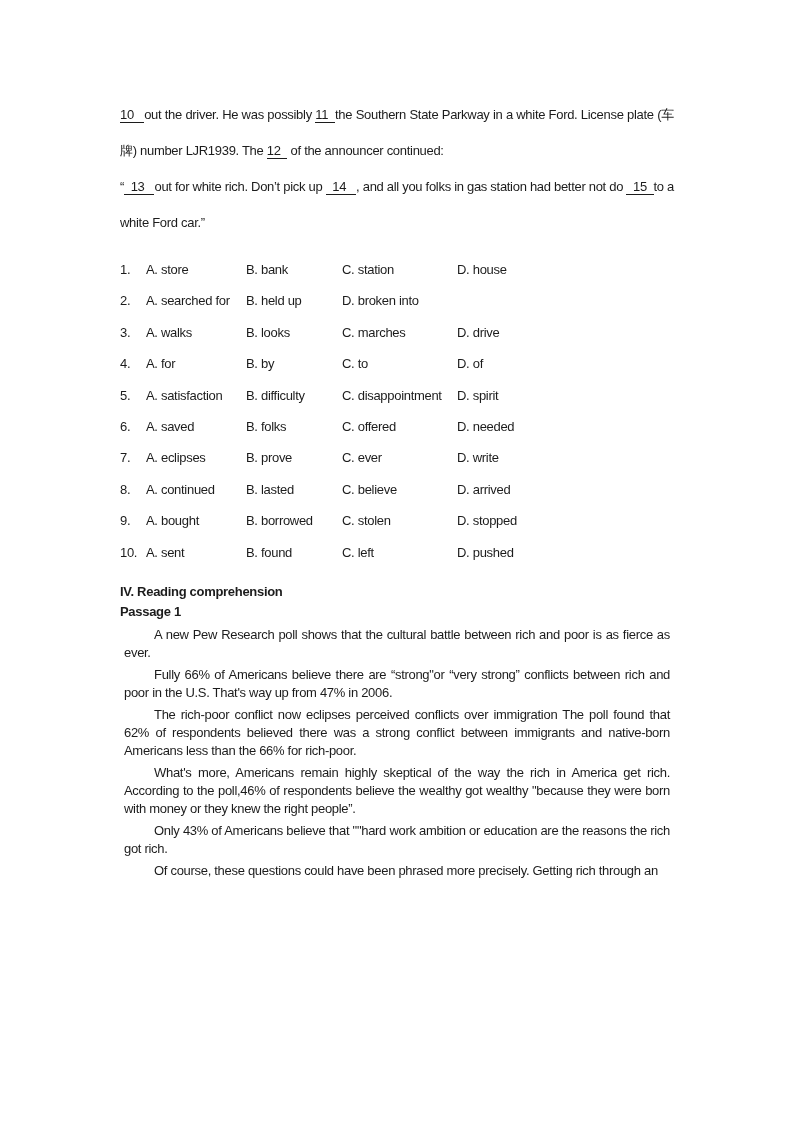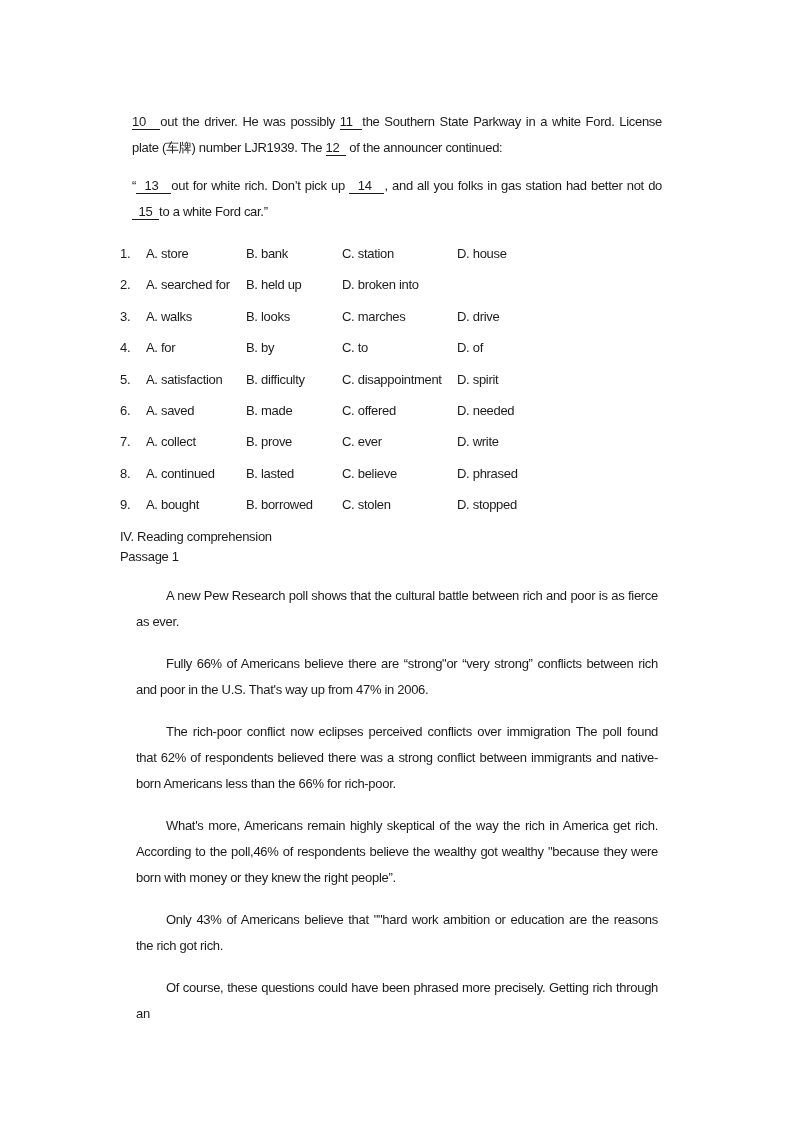--- a/index.html
+++ b/index.html
@@ -18,52 +18,52 @@
   .content {
     position: absolute;
     left: 120px;
     top: 97px;
     width: 554px;
     font-size: 13px;
     letter-spacing: -0.3px;
   }
   
   .cloze-p {
-    margin: 12px;
-    line-height: 26px;
+    margin: 0;
+    line-height: 36px;
     text-align: justify;
   }
   .blank {
     border-bottom: 1.2px solid #1c1c1c;
     white-space: nowrap;
   }
   
   .questions {
     margin-top: 13px;
   }
   .q-row {
     display: grid;
     grid-template-columns: 26px 100px 96px 115px auto;
     line-height: 31.4px;
   }
   .q-row span {
     white-space: nowrap;
   }
   
   .reading-header {
-    margin-top: 6px;
-    font-weight: normal;
+    margin-top: 14px;
+    font-weight: bold;
     line-height: 20px;
   }
   .passage {
     margin-top: 0;
   }
   .passage-p {
-    margin: 16px;
-    line-height: 26px;
+    margin: 4px;
+    line-height: 18px;
     text-align: justify;
     text-indent: 30px;
   }
 </style>
 </head>
 <body>
 
 <div class="content">
 
   <div class="cloze" id="cloze">
@@ -102,44 +102,51 @@
       <div class="q-row">
         <span>5.</span>
         <span>A. satisfaction</span>
         <span>B. difficulty</span>
         <span>C. disappointment</span>
         <span>D. spirit</span>
       </div>
       <div class="q-row">
         <span>6.</span>
         <span>A. saved</span>
-        <span>B. made</span>
+        <span>B. folks</span>
         <span>C. offered</span>
         <span>D. needed</span>
       </div>
       <div class="q-row">
         <span>7.</span>
-        <span>A. collect</span>
+        <span>A. eclipses</span>
         <span>B. prove</span>
         <span>C. ever</span>
         <span>D. write</span>
       </div>
       <div class="q-row">
         <span>8.</span>
         <span>A. continued</span>
         <span>B. lasted</span>
         <span>C. believe</span>
-        <span>D. phrased</span>
+        <span>D. arrived</span>
       </div>
       <div class="q-row">
         <span>9.</span>
         <span>A. bought</span>
         <span>B. borrowed</span>
         <span>C. stolen</span>
         <span>D. stopped</span>
+      </div>
+      <div class="q-row">
+        <span>10.</span>
+        <span>A. sent</span>
+        <span>B. found</span>
+        <span>C. left</span>
+        <span>D. pushed</span>
       </div>
     </div>
 
   <div class="reading-header">
     <div>IV. Reading comprehension</div>
     <div>Passage 1</div>
   </div>
 
   <div class="passage" id="passage">
       <p class="passage-p">A new Pew Research poll shows that the cultural battle between rich and poor is as fierce as ever.</p>

